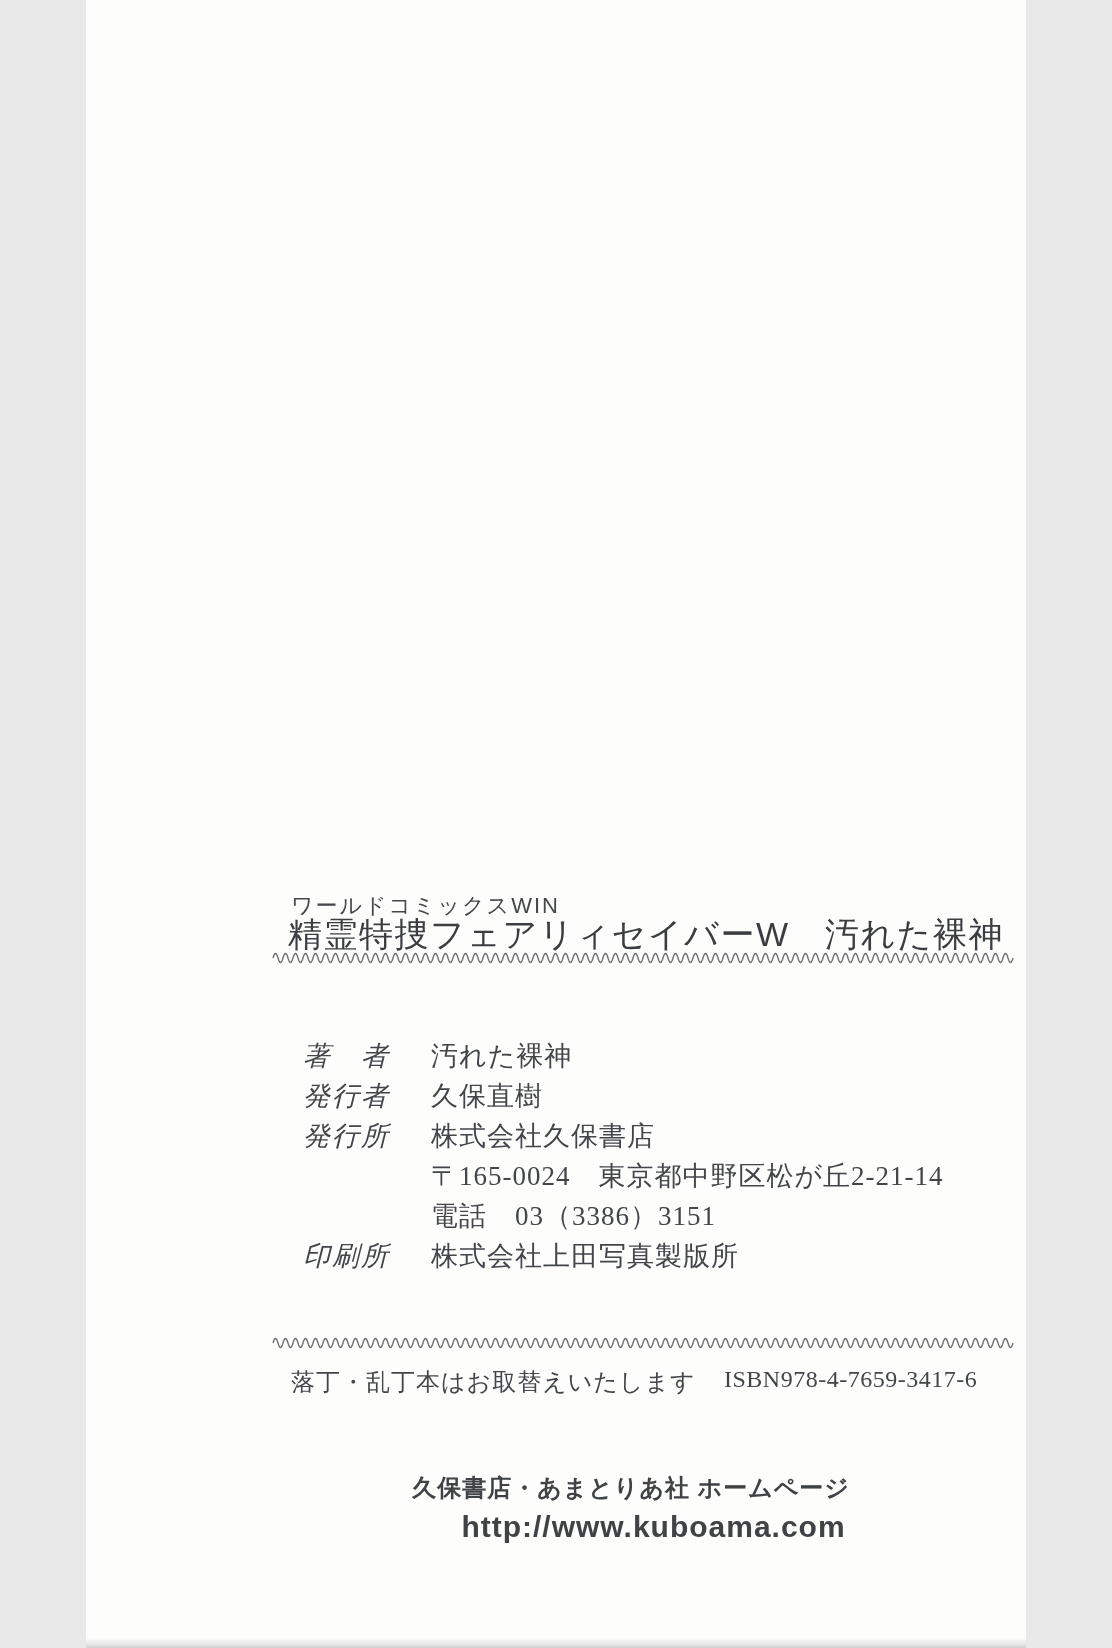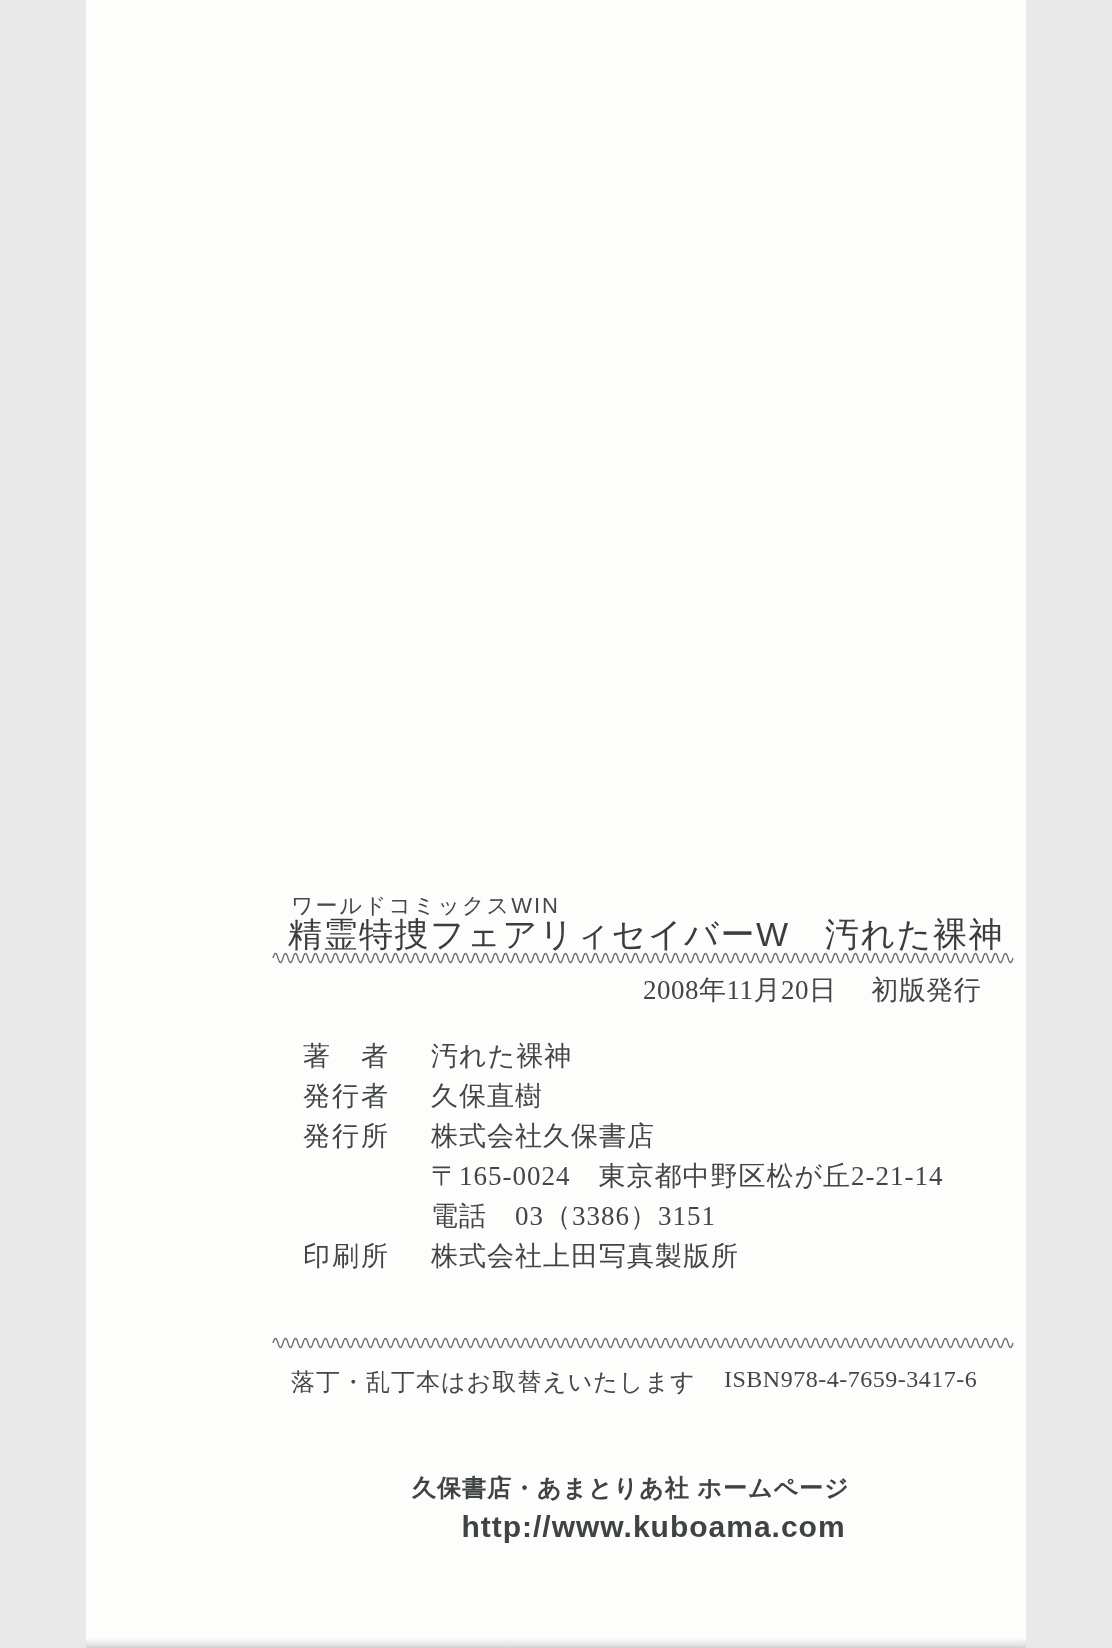--- a/index.html
+++ b/index.html
@@ -39,20 +39,21 @@
 
   .colophon-block {
     position: absolute; left: 217px; top: 1036px;
     font-size: 27px; line-height: 40px; color: #42464a;
     white-space: nowrap;
   }
   .crow { display: flex; }
   .clabel {
     display: inline-block; width: 128px;
     letter-spacing: 2px;
+    font-style: italic;
   }
   .cvalue { display: inline-block; letter-spacing: 1px; }
 
   .notice-row {
     position: absolute; left: 0; top: 1366px; width: 1112px;
     font-size: 24px; color: #42464a; white-space: nowrap;
   }
   .replacement-notice { position: absolute; left: 205px; top: 0; letter-spacing: 1px; }
   .isbn { position: absolute; left: 638px; top: 0; letter-spacing: 0.5px; }
 
@@ -76,21 +77,20 @@
   <div class="series-label sans">ワールドコミックスWIN</div>
 
   <div class="book-title sans">精霊特捜フェアリィセイバーW　汚れた裸神</div>
 
   <div class="rope-divider divider-top">
     <svg viewBox="0 0 748 14">
       <path class="rope-path" d="M2 7 q2.5 -9 5 0 q2.5 9 5 0 q2.5 -9 5 0 q2.5 9 5 0 q2.5 -9 5 0 q2.5 9 5 0 q2.5 -9 5 0 q2.5 9 5 0 q2.5 -9 5 0 q2.5 9 5 0 q2.5 -9 5 0 q2.5 9 5 0 q2.5 -9 5 0 q2.5 9 5 0 q2.5 -9 5 0 q2.5 9 5 0 q2.5 -9 5 0 q2.5 9 5 0 q2.5 -9 5 0 q2.5 9 5 0 q2.5 -9 5 0 q2.5 9 5 0 q2.5 -9 5 0 q2.5 9 5 0 q2.5 -9 5 0 q2.5 9 5 0 q2.5 -9 5 0 q2.5 9 5 0 q2.5 -9 5 0 q2.5 9 5 0 q2.5 -9 5 0 q2.5 9 5 0 q2.5 -9 5 0 q2.5 9 5 0 q2.5 -9 5 0 q2.5 9 5 0 q2.5 -9 5 0 q2.5 9 5 0 q2.5 -9 5 0 q2.5 9 5 0 q2.5 -9 5 0 q2.5 9 5 0 q2.5 -9 5 0 q2.5 9 5 0 q2.5 -9 5 0 q2.5 9 5 0 q2.5 -9 5 0 q2.5 9 5 0 q2.5 -9 5 0 q2.5 9 5 0 q2.5 -9 5 0 q2.5 9 5 0 q2.5 -9 5 0 q2.5 9 5 0 q2.5 -9 5 0 q2.5 9 5 0 q2.5 -9 5 0 q2.5 9 5 0 q2.5 -9 5 0 q2.5 9 5 0 q2.5 -9 5 0 q2.5 9 5 0 q2.5 -9 5 0 q2.5 9 5 0 q2.5 -9 5 0 q2.5 9 5 0 q2.5 -9 5 0 q2.5 9 5 0 q2.5 -9 5 0 q2.5 9 5 0 q2.5 -9 5 0 q2.5 9 5 0 q2.5 -9 5 0 q2.5 9 5 0 q2.5 -9 5 0 q2.5 9 5 0 q2.5 -9 5 0 q2.5 9 5 0 q2.5 -9 5 0 q2.5 9 5 0 q2.5 -9 5 0 q2.5 9 5 0 q2.5 -9 5 0 q2.5 9 5 0 q2.5 -9 5 0 q2.5 9 5 0 q2.5 -9 5 0 q2.5 9 5 0 q2.5 -9 5 0 q2.5 9 5 0 q2.5 -9 5 0 q2.5 9 5 0 q2.5 -9 5 0 q2.5 9 5 0 q2.5 -9 5 0 q2.5 9 5 0 q2.5 -9 5 0 q2.5 9 5 0 q2.5 -9 5 0 q2.5 9 5 0 q2.5 -9 5 0 q2.5 9 5 0 q2.5 -9 5 0 q2.5 9 5 0 q2.5 -9 5 0 q2.5 9 5 0 q2.5 -9 5 0 q2.5 9 5 0 q2.5 -9 5 0 q2.5 9 5 0 q2.5 -9 5 0 q2.5 9 5 0 q2.5 -9 5 0 q2.5 9 5 0 q2.5 -9 5 0 q2.5 9 5 0 q2.5 -9 5 0 q2.5 9 5 0 q2.5 -9 5 0 q2.5 9 5 0 q2.5 -9 5 0 q2.5 9 5 0 q2.5 -9 5 0 q2.5 9 5 0 q2.5 -9 5 0 q2.5 9 5 0 q2.5 -9 5 0 q2.5 9 5 0 q2.5 -9 5 0 q2.5 9 5 0 q2.5 -9 5 0 q2.5 9 5 0 q2.5 -9 5 0 q2.5 9 5 0 q2.5 -9 5 0 q2.5 9 5 0 q2.5 -9 5 0 q2.5 9 5 0 q2.5 -9 5 0 q2.5 9 5 0 q2.5 -9 5 0 q2.5 9 5 0 q2.5 -9 5 0 q2.5 9 5 0 q2.5 -9 5 0 q2.5 9 5 0 q2.5 -9 5 0 q2.5 9 5 0" fill="none" stroke="#4e5154" stroke-width="1.3" opacity="0.85"></path>
     </svg>
   </div>
 
-  <div class="edition-date">2008年11月20日　 初版発行</div>
 
   <div class="colophon-block">
     <div class="crow">
       <span class="clabel">著　者</span>
       <span class="cvalue">汚れた裸神</span>
     </div>
     <div class="crow">
       <span class="clabel">発行者</span>
       <span class="cvalue">久保直樹</span>
     </div>

